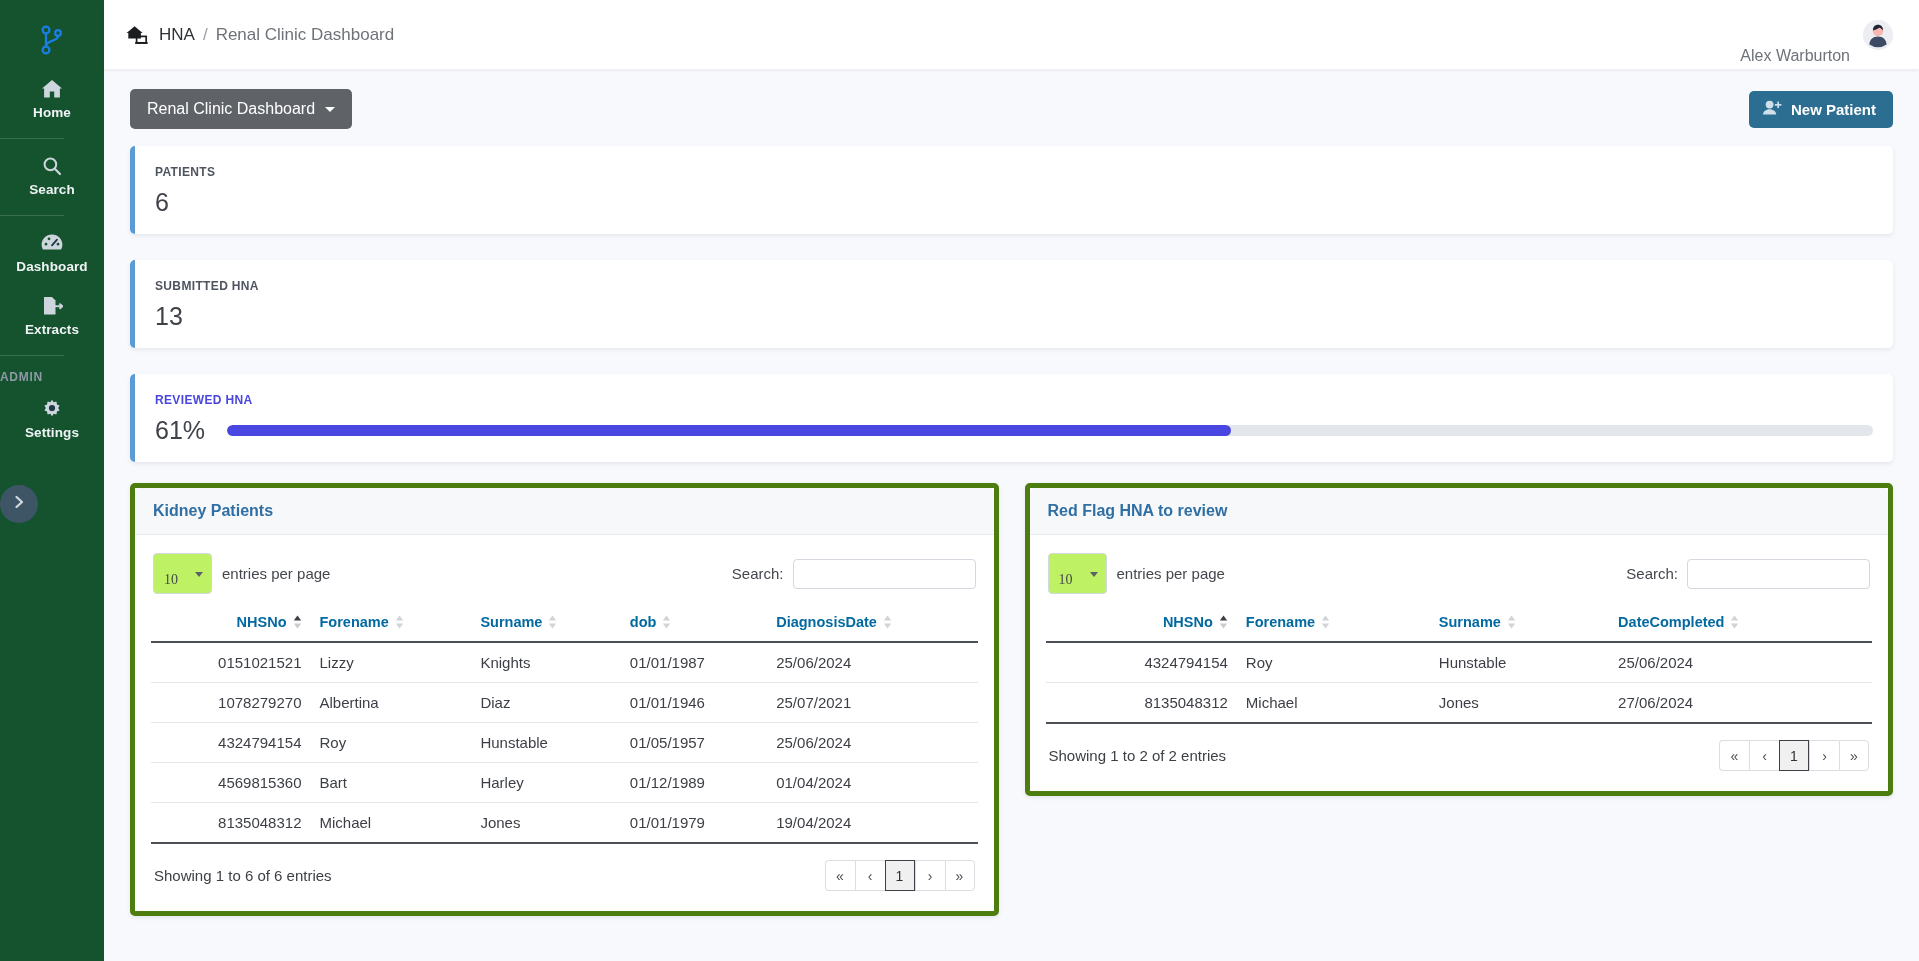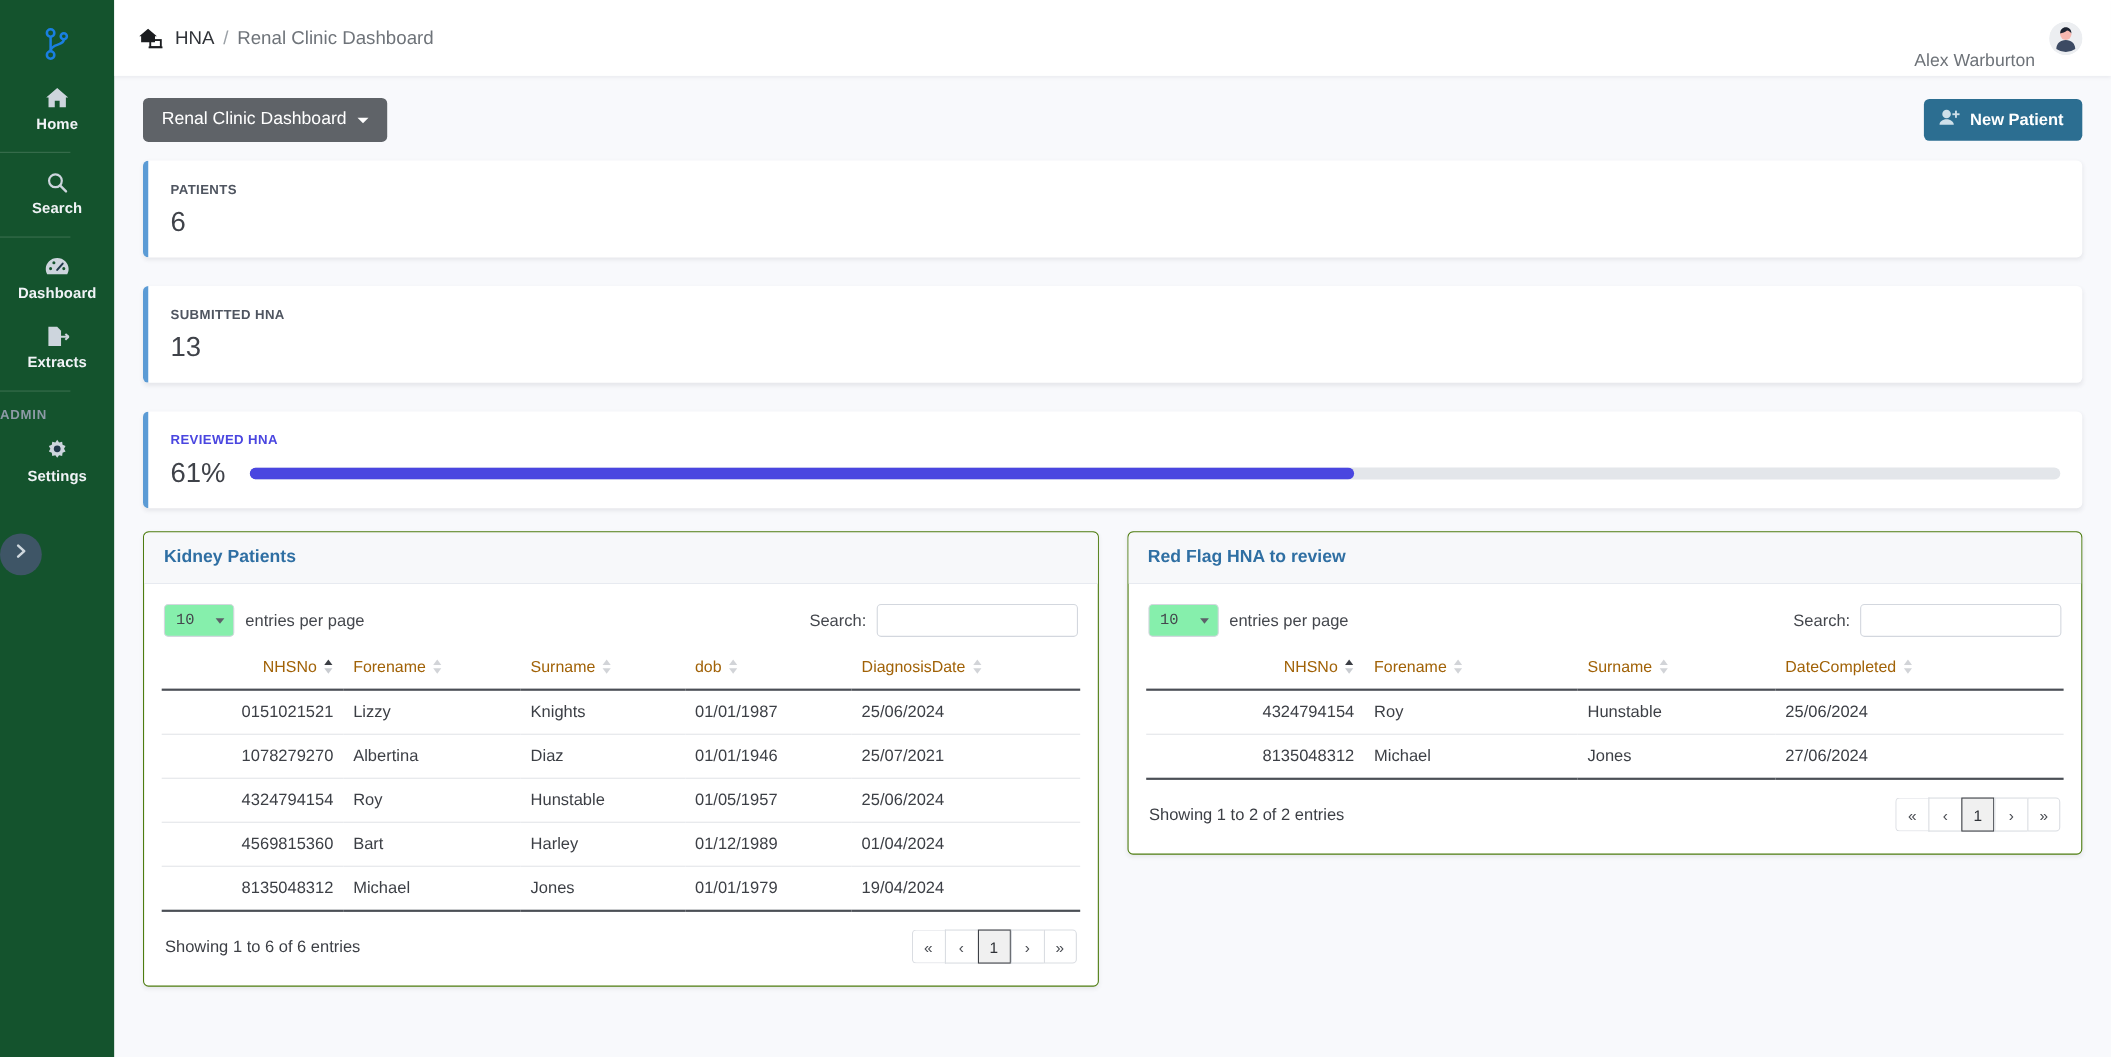--- a/index.html
+++ b/index.html
@@ -200,21 +200,21 @@
     height: 100%;
     background: #4a46e0;
     border-radius: 6px;
   }
 
   
   .panel-row { display: flex; gap: 26px; align-items: flex-start; }
   .panel {
     flex: 1 1 0;
     background: #ffffff;
-    border: 1px solid #4d7c0f;
+    border: 5px solid #4d7c0f;
     border-radius: 5px;
     box-shadow: 0 2px 4px rgba(58,59,69,.09);
     min-width: 0;
   }
   .panel-header {
     background: #f7f8fa;
     border-bottom: 1px solid #e7eaf0;
     padding: 14px 18px;
     border-radius: 5px 5px 0 0;
   }
@@ -229,26 +229,26 @@
     display: flex;
     align-items: center;
     justify-content: space-between;
     margin-bottom: 14px;
     padding: 0 2px;
   }
   .len-group { display: flex; align-items: center; gap: 10px; font-size: 15px; color: #44474d; }
   .len-select {
     appearance: none;
     -webkit-appearance: none;
-    background: #86efac;
+    background: #bef264;
     border: 1px solid #d3d7de;
     border-radius: 4px;
-    padding: 6px 26px 6px 10px;
+    padding: 18px 26px 6px 10px;
     font-size: 14px;
-    font-family: Liberation Mono, monospace;
+    font-family: Liberation Serif, serif;
     color: #44474d;
     cursor: pointer;
   }
   .select-wrap { position: relative; display: inline-flex; }
   .select-wrap::after {
     content: "";
     position: absolute;
     right: 9px; top: 50%;
     margin-top: -2px;
     width: 0; height: 0;
@@ -269,22 +269,22 @@
     color: #44474d;
     background: #ffffff;
   }
 
   
   table.dt { width: 100%; border-collapse: collapse; }
   table.dt thead th {
     border-bottom: 2px solid #4b4f56;
     padding: 6px 9px 11px 9px;
     font-size: 14.5px;
-    font-weight: 400;
-    color: #a16207;
+    font-weight: 700;
+    color: #0369a1;
     text-align: left;
     white-space: nowrap;
     cursor: pointer;
     position: relative;
   }
   table.dt thead th.num { text-align: right; }
   table.dt tbody td {
     border-bottom: 1px solid #e3e5e9;
     padding: 11px 9px;
     font-size: 15px;

